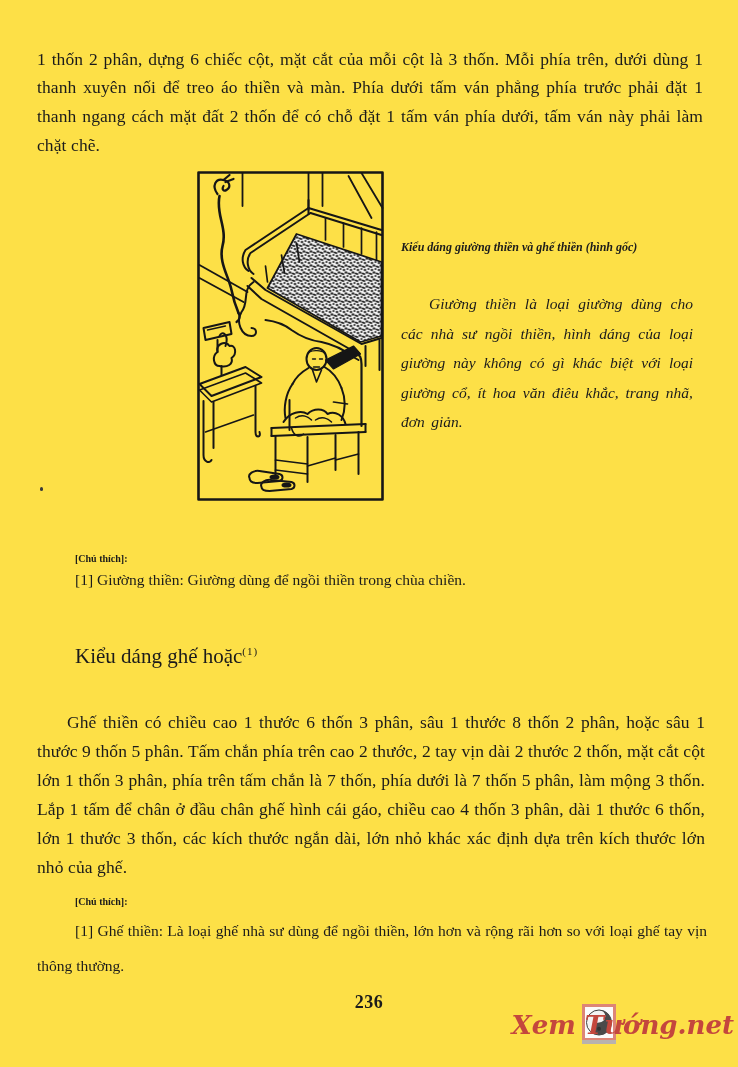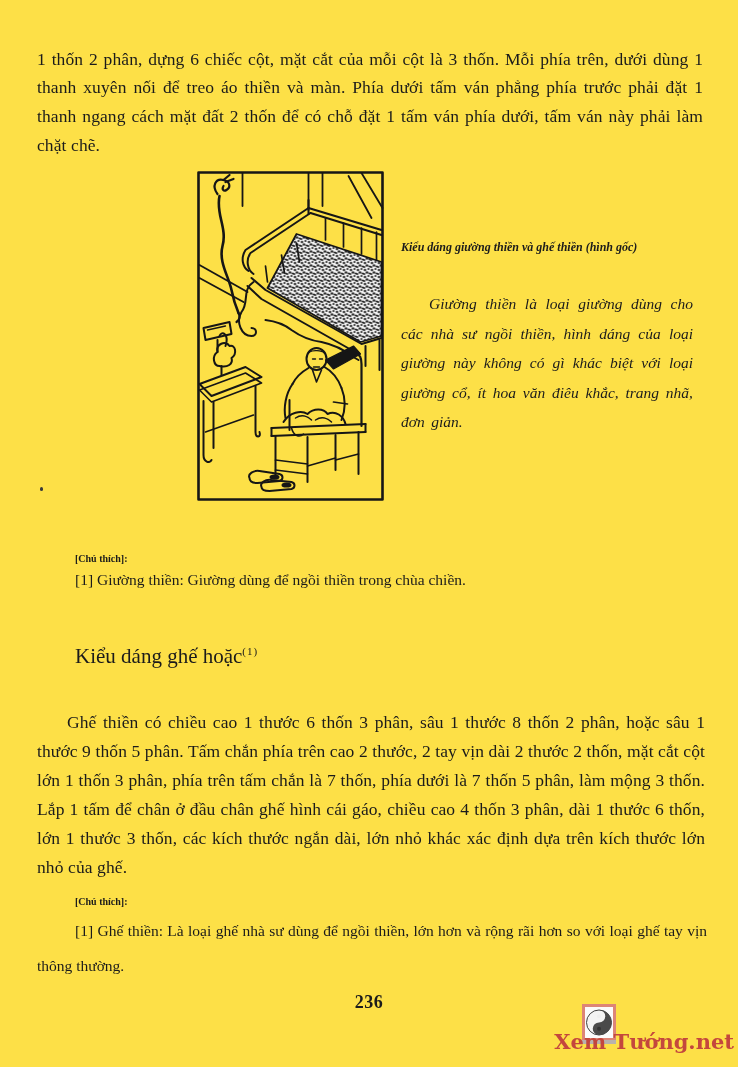--- a/index.html
+++ b/index.html
@@ -35,22 +35,22 @@
     text-indent:38px;text-align:justify;
   }
   #notes1 .notes-item{line-height:20px;}
   #heading{left:75px;top:644px;font-size:21px;}
   #heading sup{font-size:11px;vertical-align:super;letter-spacing:1px;}
   #page-number{left:0;top:992px;width:100%;text-align:center;
     font-size:18px;font-weight:bold;letter-spacing:0.5px;}
   #artifact-dot{left:40px;top:487px;width:3px;height:4px;background:#3a3a3a;border-radius:2px;}
   #watermark-icon{left:582px;top:1004px;width:34px;height:40px;}
   #watermark-text{
-    right:4px;top:1010px;font-size:21px;font-weight:bold;
-    color:#c4473d;font-family:"DejaVu Serif", serif;white-space:nowrap;margin-top:19px;
+    right:4px;top:1010px;font-size:26px;font-weight:bold;font-style:italic;
+    color:#c4473d;font-family:"DejaVu Serif", serif;white-space:nowrap;
   }
 </style>
 </head>
 <body>
 
 <div id="page">
 
   <p id="p-top" class="abs para">1 thốn 2 phân, dựng 6 chiếc cột, mặt cắt của mỗi cột là 3 thốn. Mỗi phía trên, dưới dùng 1 thanh xuyên nối để treo áo thiền và màn. Phía dưới tấm ván phẳng phía trước phải đặt 1 thanh ngang cách mặt đất 2 thốn để có chỗ đặt 1 tấm ván phía dưới, tấm ván này phải làm chặt chẽ.</p>
 
   <div id="figure-wrap" class="abs">

